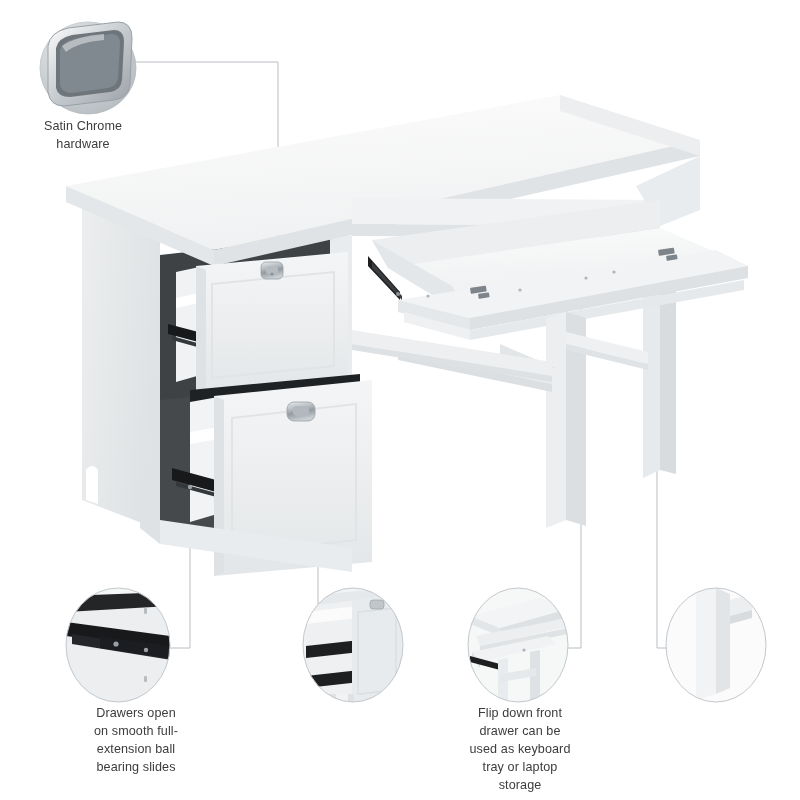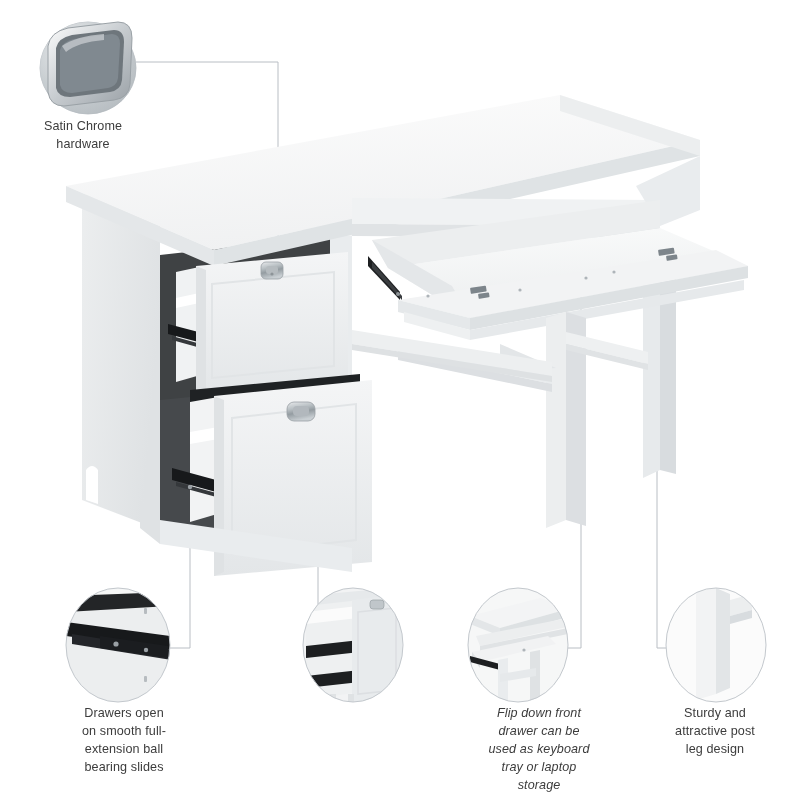--- a/index.html
+++ b/index.html
@@ -3,23 +3,23 @@
 <meta charset="utf-8">
 <style>
   html,body{margin:0;padding:0;background:#ffffff;}
   body{width:800px;height:800px;position:relative;overflow:hidden;
        font-family:"Liberation Sans",sans-serif;color:#3a3a3a;}
   .stage{position:absolute;inset:0;width:800px;height:762px;}
   svg.scene{position:absolute;left:0;top:0;width:800px;height:800px;}
   .cap{position:absolute;text-align:center;font-size:12.6px;line-height:1.42;color:#3c3c3c;
        letter-spacing:.1px;white-space:pre-line;}
   #cap-chrome{left:18px;top:118px;width:130px;}
-  #cap-slides{left:44px;top:705px;width:160px;}
+  #cap-slides{left:56px;top:705px;width:160px;}
   #cap-file{left:283px;top:705px;width:150px;}
-  #cap-keyboard{left:464px;top:705px;width:150px;font-style:italic;}
+  #cap-keyboard{left:445px;top:705px;width:150px;}
   #cap-leg{left:650px;top:705px;width:130px;}
 </style>
 </head>
 <body>
 
 <div class="stage">
 
   <svg class="scene" viewBox="0 0 800 800">
     <defs>
       <linearGradient id="gTop" x1="0" y1="0" x2="0.25" y2="1">
@@ -303,17 +303,14 @@
 hardware</div>
   <div class="cap" id="cap-slides">Drawers open
 on smooth full-
 extension ball
 bearing slides</div>
   <div class="cap" id="cap-keyboard">Flip down front
 drawer can be
 used as keyboard
 tray or laptop
 storage</div>
-  <div class="cap" id="cap-leg">Sturdy and
-attractive post
-leg design</div>
 
 </div>
 
 </body></html>

